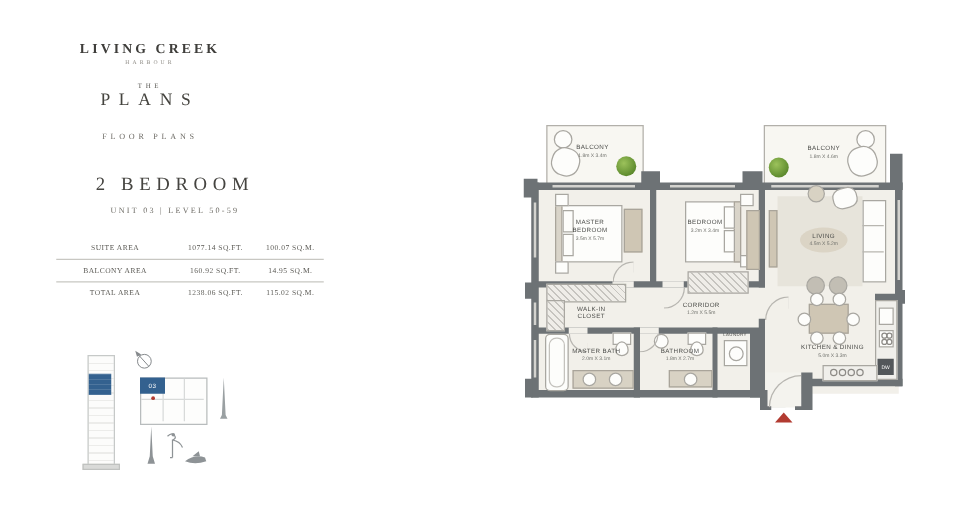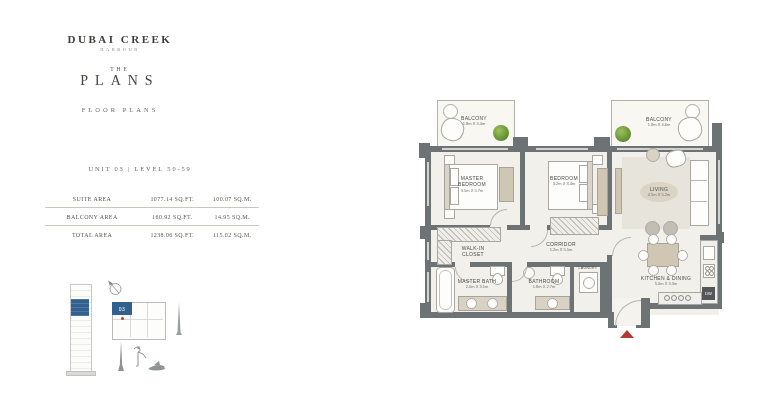--- a/index.html
+++ b/index.html
@@ -50,26 +50,27 @@
   .lbl.wrap{white-space:normal;width:40px;}
   .redarrow{position:absolute;width:0;height:0;border-left:7px solid #0000;border-right:7px solid #0000;border-bottom:8px solid #b23b31;}
   .ell{position:absolute;background:#d9d2c2;border-radius:50%;opacity:.9;}
   svg{display:block;}
 </style>
 </head>
 <body>
 
 <div class="stage">
 
-  <div class="abs brand1">DUBAI CREEK</div>
+  <div class="abs brand1">LIVING CREEK</div>
   <div class="abs brand2">HARBOUR</div>
   <div class="abs brand3">THE</div>
   <div class="abs brand4">PLANS</div>
   <div class="abs brand5">FLOOR PLANS</div>
 
+  <div class="abs title">2 BEDROOM</div>
   <div class="abs subtitle">UNIT 03 | LEVEL 50-59</div>
 
   <div class="abs areatable">
     <div class="arow">
       <div class="c1">SUITE AREA</div>
       <div class="c2">1077.14 SQ.FT.</div>
       <div class="c3">100.07 SQ.M.</div>
     </div>
     <div class="aline"></div>
     <div class="arow">

